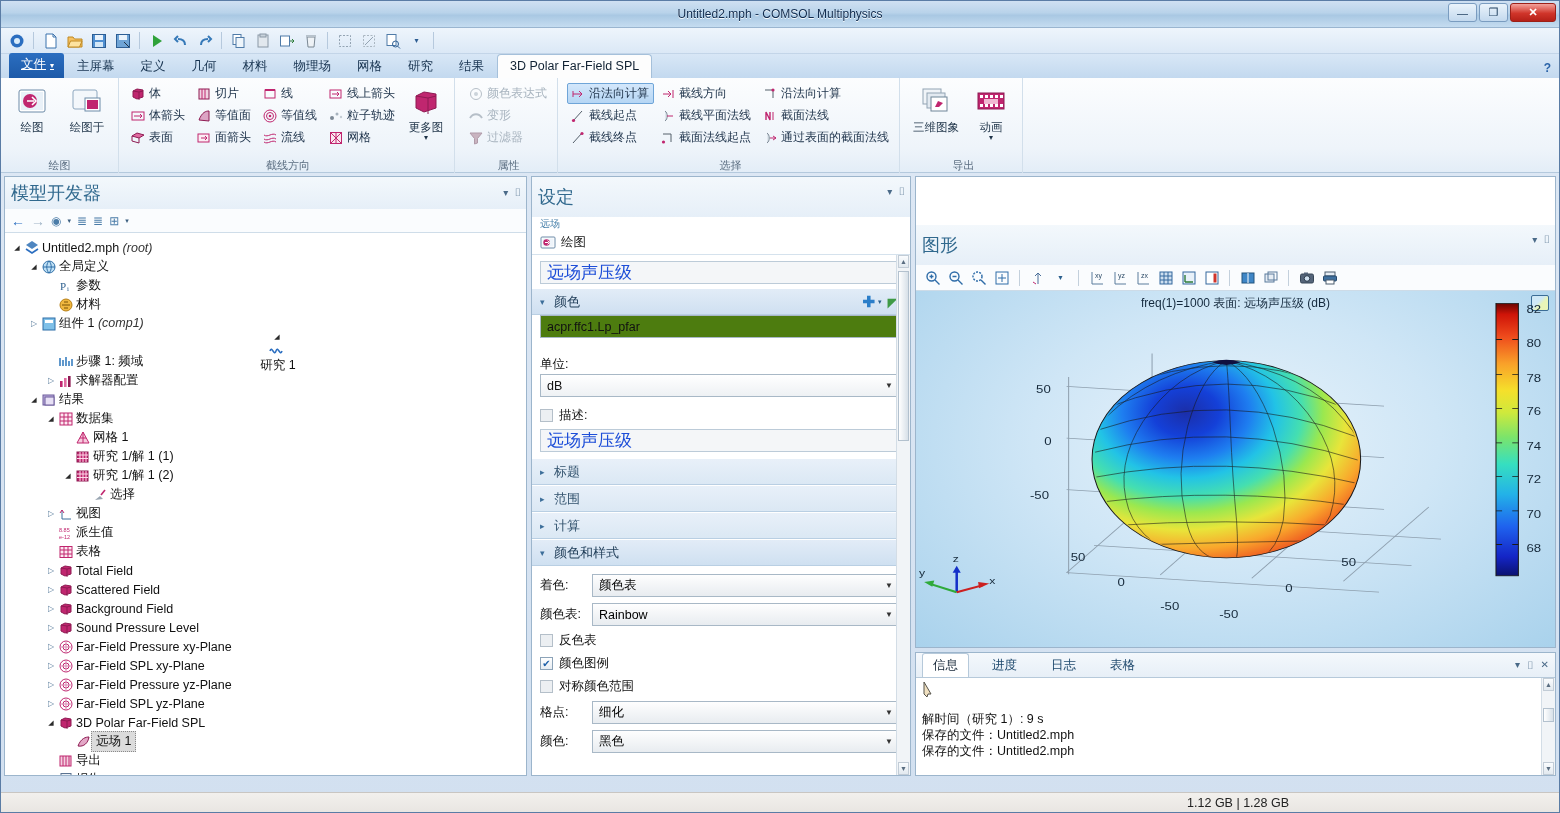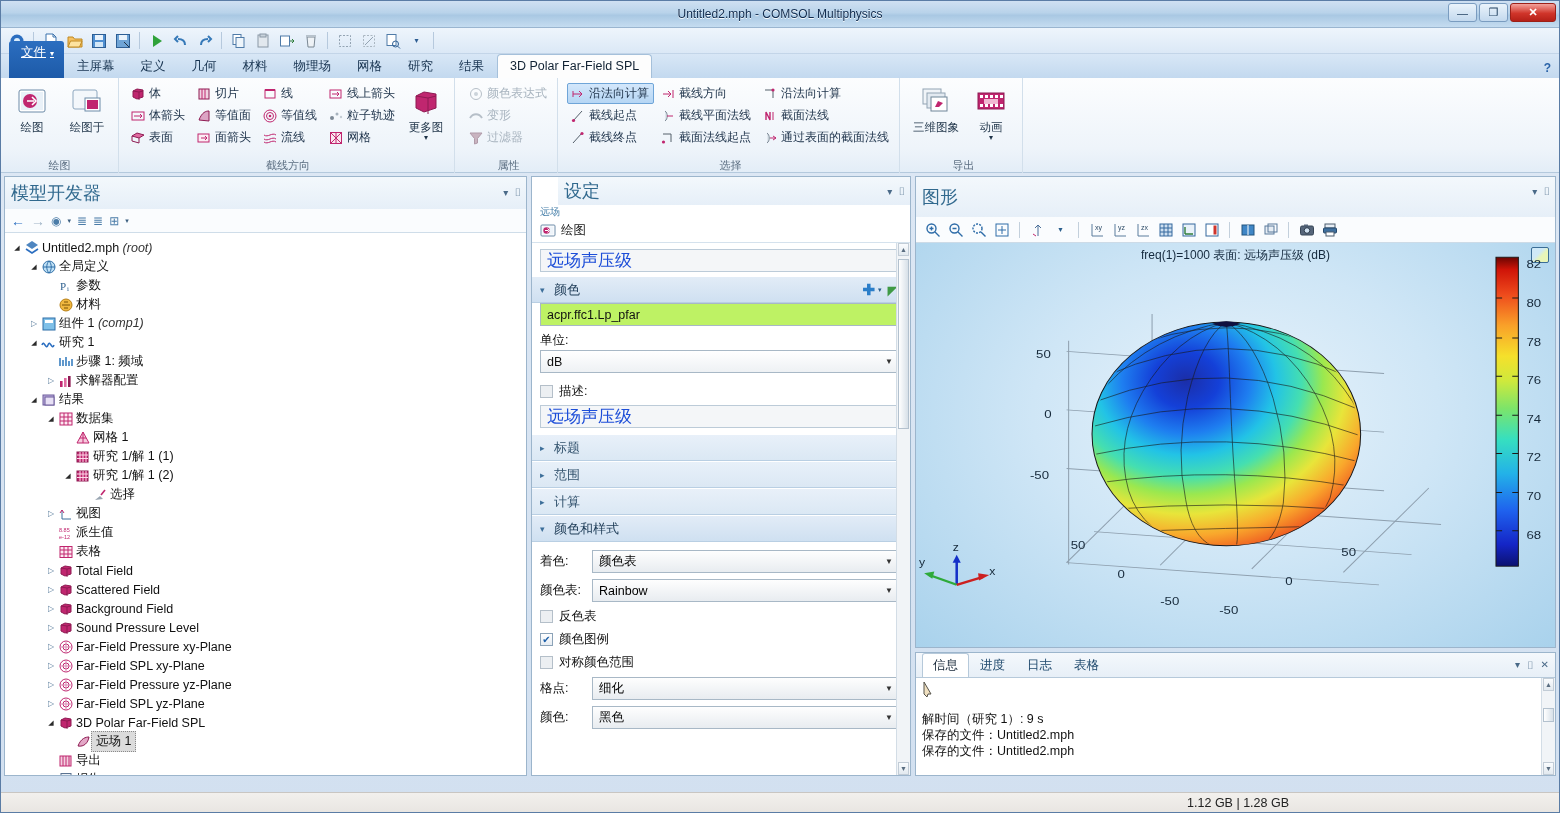--- a/index.html
+++ b/index.html
@@ -73,21 +73,21 @@
   }
   .rtab {
     padding: 3px 13px 4px 13px;
     font-size: 12.5px; color: #16324f;
     cursor: default; white-space: nowrap;
     line-height: 16px;
   }
   .rtab.file {
     background: linear-gradient(to bottom, #2b6ec0, #1d5aa8);
     color: #fff; border-radius: 3px 3px 0 0;
-    padding: 3px 10px 16px 12px;
+    padding: 3px 10px 4px 12px;
     text-decoration: underline;
   }
   .rtab.active {
     background: #fdfdfd;
     border: 1px solid #a5c0da; border-bottom: none;
     border-radius: 4px 4px 0 0;
     color: #123;
     padding: 3px 12px 4px 12px;
   }
   .help-q {
@@ -225,22 +225,22 @@
     border-bottom: 1px solid #b9cfe3;
     display: flex; align-items: center; padding: 0 8px;
     font-size: 13px; color: #1c3a55;
     position: relative;
   }
   .sect-header .tri { width: 14px; color: #3c6e99; font-size: 9px; }
   .sect-header.collapsed { background: linear-gradient(to bottom,#e8f0f9,#dbe8f4); color:#33536e;}
   .sect-head-actions { position: absolute; right: 6px; top: 4px; display:flex; align-items:center; gap:3px;}
   .lblrow { padding: 6px 8px 1px 8px; font-size: 12.5px; color: #111; }
   .inputrow {
-    margin: 0 10px 0 8px; height: 23px;
-    border: 1px solid #a8b8c6; background: #bef264;
+    margin: 0 10px 12px 8px; height: 23px;
+    border: 1px solid #a8b8c6; background: #4d7c0f;
     display: flex; align-items: center; padding: 0 6px; font-size: 12.5px; color:#111;
   }
   .selectrow {
     margin: 0 10px 2px 8px; height: 23px;
     border: 1px solid #a8b8c6;
     background: linear-gradient(to bottom,#ffffff,#eef1f4);
     display: flex; align-items: center; padding: 0 6px; font-size: 12.5px; color:#111;
     position: relative;
   }
   .selectrow .caret { position: absolute; right: 6px; color:#333; font-size: 8px;}
@@ -300,21 +300,21 @@
   .corner-badge {
     position:absolute; right:6px; top:4px;
     width:18px;height:16px;border:1px solid #3b6d96;border-radius:2px;
     background:linear-gradient(135deg,#cfe9f7 40%,#e9f6b8 60%);
   }
 
   
   .messages { height: 124px; flex: none; }
   .msg-tabs {
     height: 25px; display: flex; align-items: flex-end;
-    padding-left: 6px; gap: 0; flex: none;
+    padding-left: 6px; gap: 12px; flex: none;
     border-bottom: 1px solid #b6c9da;
     background: linear-gradient(to bottom,#f4f8fc,#e7eff7);
     position: relative;
   }
   .msg-tab {
     padding: 3px 10px; font-size: 12.5px; color: #204a6e;
     border: 1px solid transparent; border-bottom: none;
   }
   .msg-tab.active {
     background: #fff; border-color: #b6c9da;
@@ -860,21 +860,21 @@
           <div class="tnode" style="padding-left: 17px;">
             <span class="arrow" style="color: rgb(93, 127, 158); font-size: 8px;">▷</span>
             <span class="tico">
               <svg class="ico" viewBox="0 0 16 16">
                 <rect x="2" y="2" width="12" height="12" fill="#7fc0e8" stroke="#2f6fa8"></rect>
                 <rect x="4" y="4" width="8" height="3" fill="#fff"></rect>
               </svg>
             </span>
             <span class="tlbl">组件 1<span class="ital"> (comp1)</span></span>
           </div>
-          <div class="tnode" style="padding-left: 17px;">
+          <div class="tnode" style="padding-left: 17px; flex-direction: column;">
             <span class="arrow" style="color: rgb(43, 43, 43); font-size: 7px;">◢</span>
             <span class="tico">
               <svg class="ico" viewBox="0 0 16 16">
                 <path d="M1 10c2-6 4 6 6 0s4 6 6 0" fill="none" stroke="#2b6ec0" stroke-width="1.5"></path>
               </svg>
             </span>
             <span class="tlbl">研究 1</span>
           </div>
           <div class="tnode" style="padding-left: 34px;">
             <span class="arrow"></span>
@@ -1106,21 +1106,21 @@
                 <rect x="3" y="1.5" width="10" height="13" fill="#e9eef4" stroke="#5b7391"></rect>
                 <path d="M5 5h6M5 8h6M5 11h4" stroke="#7e5fa8"></path>
               </svg>
             </span>
             <span class="tlbl">报告</span>
           </div>
         </div>
     </div>
 
     <div class="panel settings">
-      <div class="panel-head" style="height:28px;margin-left:26px;">
+      <div class="panel-head" style="height:40px;">
         <span class="panel-title">设定</span>
         <div class="panel-head-btns" style="top:8px;">
           <span>▾</span>
           <span style="font-size:11px;">⌷</span>
         </div>
       </div>
       <div class="st-sub">远场</div>
       <div class="st-plotrow">
         <span>
           <svg class="ico" viewBox="0 0 16 16">
@@ -1228,21 +1228,21 @@
           <div class="arr" style="top:0;">▲</div>
           <div class="thumb" style="top:16px;height:170px;"></div>
           <div class="arr" style="bottom:0;">▼</div>
         </div>
       </div>
     </div>
 
     <div class="rightcol">
 
       <div class="panel graphics">
-        <div class="panel-head" style="height:40px;">
+        <div class="panel-head" style="height:40px;margin-top:48px;">
           <span class="panel-title">图形</span>
           <div class="panel-head-btns" style="top:8px;">
             <span>▾</span>
             <span style="font-size:11px;">⌷</span>
           </div>
         </div>
 
         <div class="gfx-toolbar">
           <span class="gbtn">
               <svg class="ico" viewBox="0 0 16 16">

